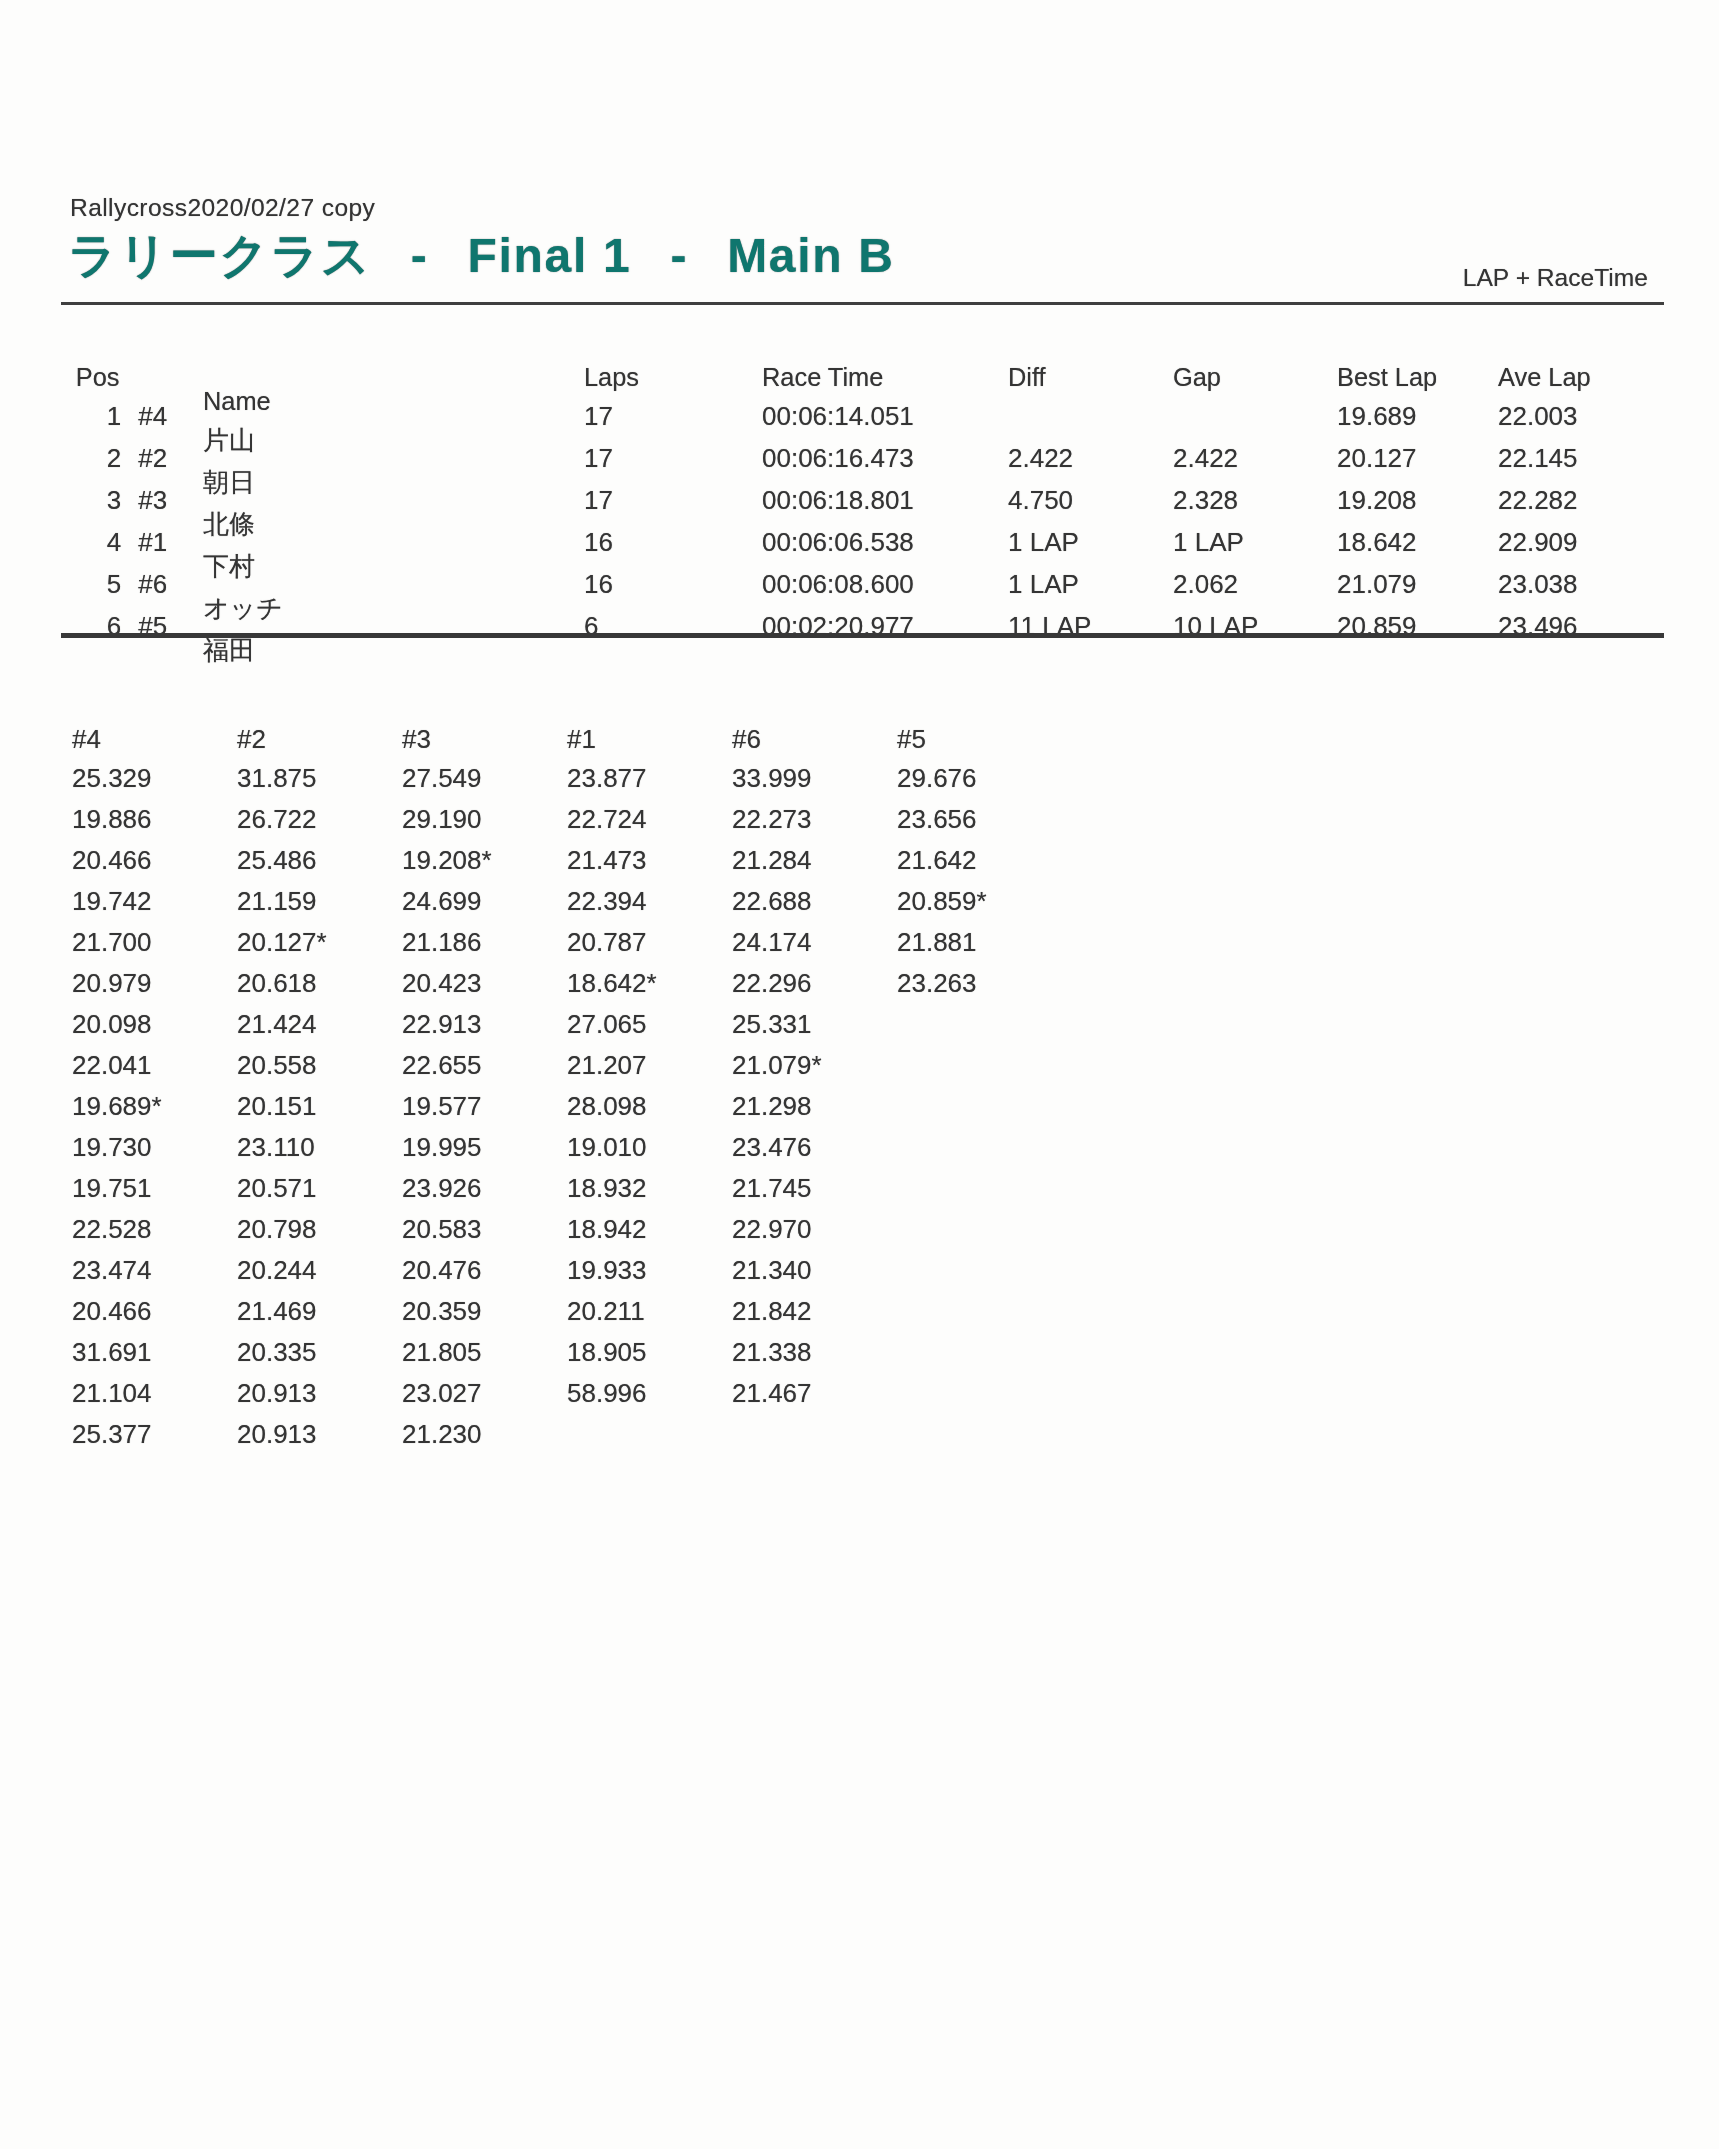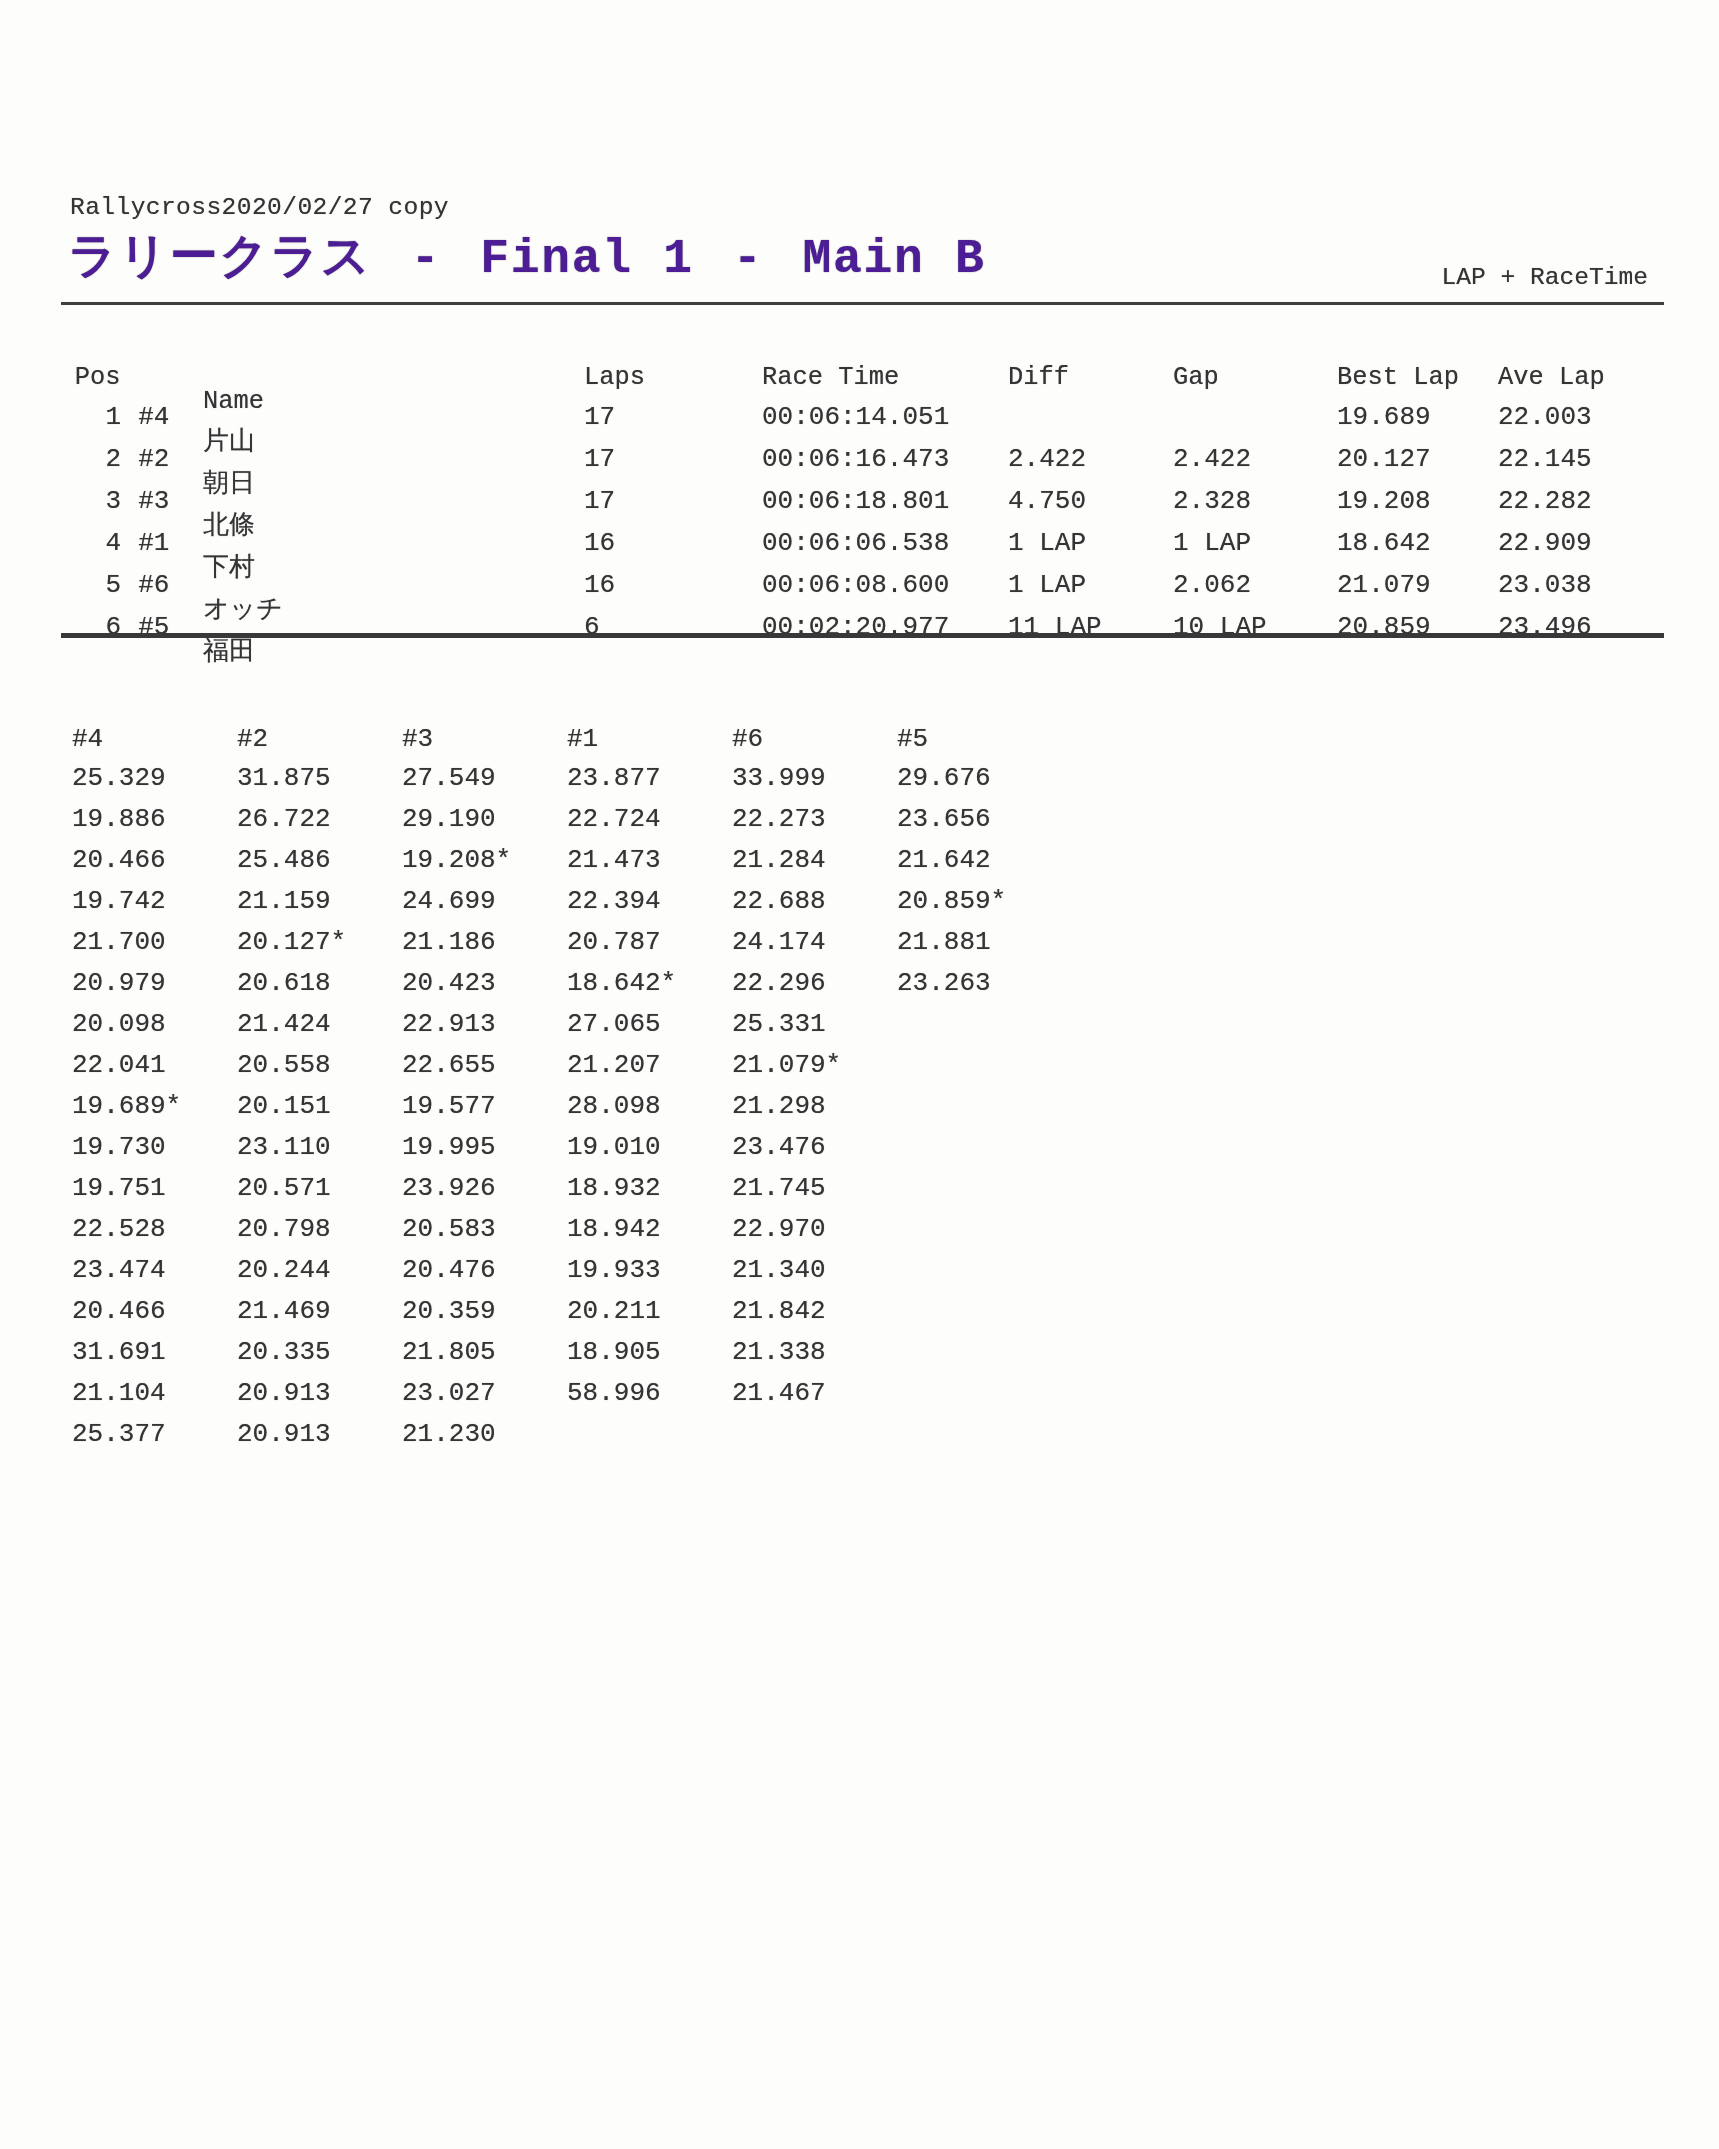--- a/index.html
+++ b/index.html
@@ -1,30 +1,30 @@
 <!DOCTYPE html>
 <html style="font-size:13.6px"><head>
 <meta charset="utf-8">
 <style>
   html,body { margin:0; padding:0; background:#ffffff; }
   .page {
     position:relative;
     width:1720px; height:2149px;
     background:#fdfdfc;
-    font-family:Liberation Mono, monospace;
+    font-family:Liberation Sans, sans-serif;
     color:#343434;
     overflow:hidden;
   }
   .ink { text-shadow:0 0 0.8px rgba(30,30,30,.55); }
 
   
   .watermark { position:absolute; left:70px; top:194px; font-size:24.6px; letter-spacing:0.4px; }
   .title {
     position:absolute; left:68px; top:224px;
-    font-size:48px; font-weight:bold; color:#4c1d95;
+    font-size:48px; font-weight:bold; color:#0f766e;
     display:flex; column-gap:39px; align-items:baseline; letter-spacing:1.7px;
     text-shadow:0 0 1.2px rgba(30,30,30,.6);
   }
   .mode { position:absolute; right:72px; top:264px; font-size:24.6px; }
   .rule-a { position:absolute; left:61px; width:1603px; top:302px; height:3.4px; background:#3f3f3f; }
   .rule-b { position:absolute; left:61px; width:1603px; top:633px; height:5.1px; background:#383838; }
 
   
   .results { position:absolute; left:69px; top:339px; width:1594px; font-size:26px; }
   .r-row {

